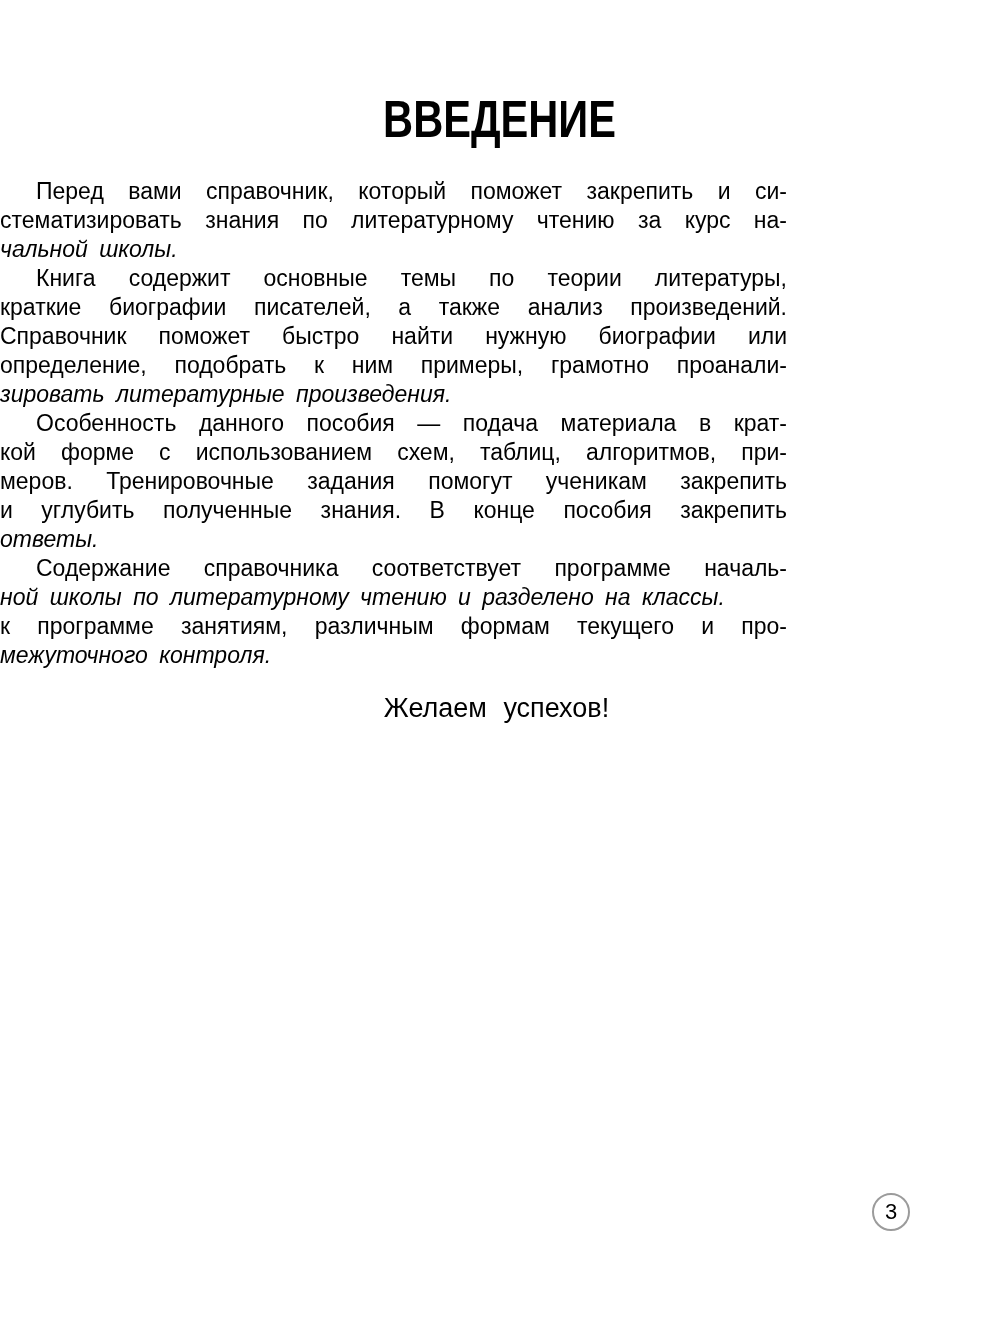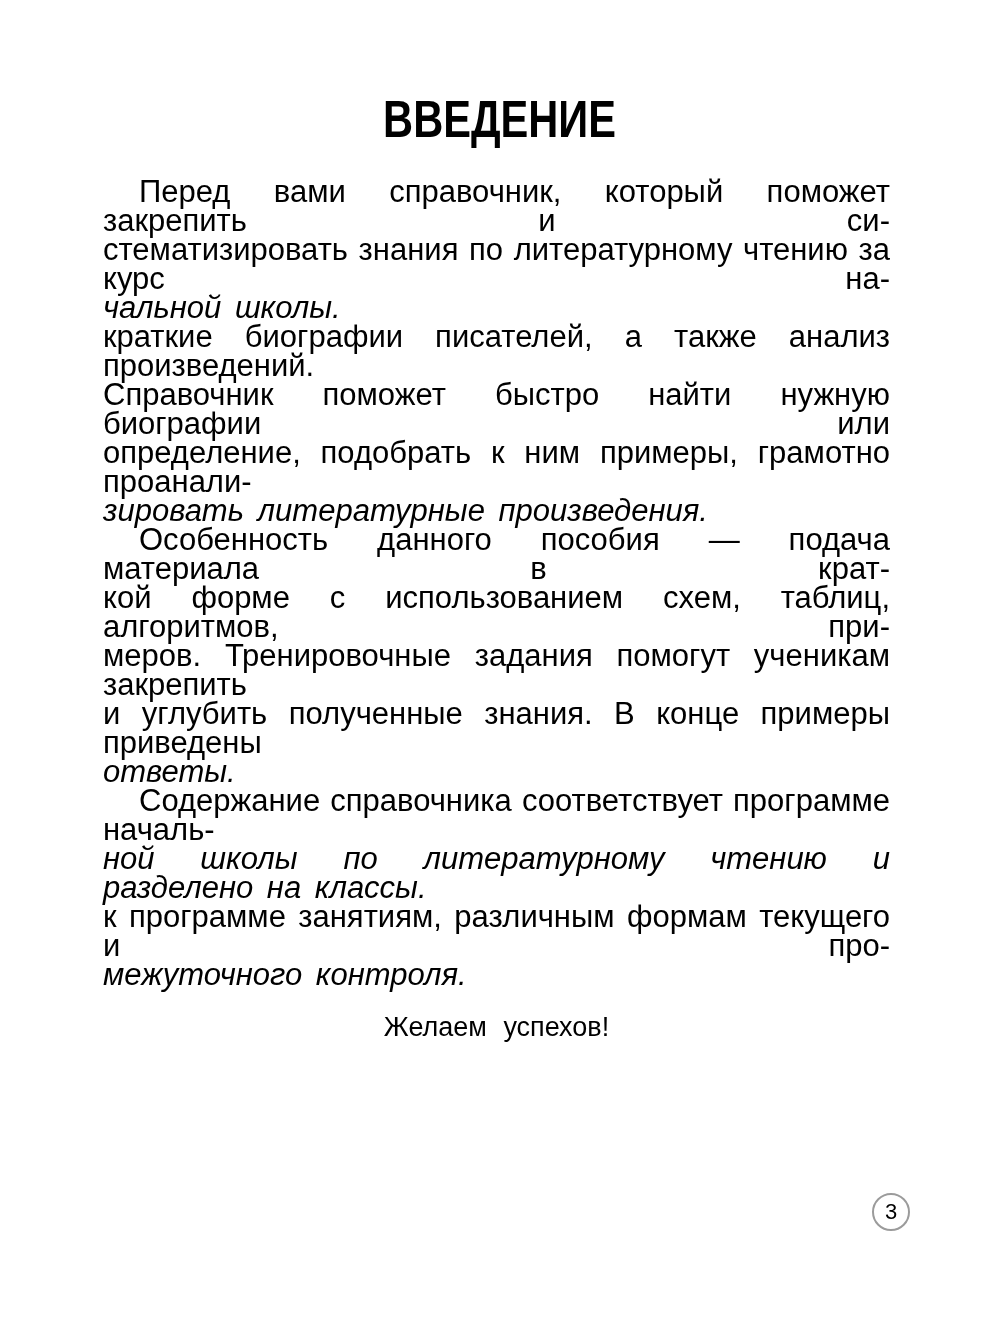--- a/index.html
+++ b/index.html
@@ -28,23 +28,22 @@
     color: var(--text-color);
   }
   .title-inner {
     display: inline-block;
     transform: scaleX(0.80);
     transform-origin: center;
     letter-spacing: 0px;
   }
   .body-text {
     width: 787px;
-    margin-left: 103px;
     margin-top: 29px;
-    font-size: 31px;
+    font-size: 23px;
     line-height: 29px;
   }
   .line {
     text-align: justify;
     text-align-last: justify;
   }
   .line.first { text-indent: 36px; }
   .line.last {
     text-align-last: left;
     word-spacing: 5px;
@@ -80,28 +79,29 @@
 </head>
 <body>
 
 <div class="page">
   <h1 class="title"><span class="title-inner">ВВЕДЕНИЕ</span></h1>
 
   <div class="body-text">
       <div class="line first">Перед вами справочник, который поможет закрепить и си-</div>
       <div class="line">стематизировать знания по литературному чтению за курс на-</div>
       <div class="line last">чальной школы.</div>
+      <div class="line first">Книга содержит основные темы по теории литературы,</div>
       <div class="line">краткие биографии писателей, а также анализ произведений.</div>
       <div class="line">Справочник поможет быстро найти нужную биографии или</div>
       <div class="line">определение, подобрать к ним примеры, грамотно проанали-</div>
       <div class="line last">зировать литературные произведения.</div>
       <div class="line first">Особенность данного пособия — подача материала в крат-</div>
       <div class="line">кой форме с использованием схем, таблиц, алгоритмов, при-</div>
       <div class="line">меров. Тренировочные задания помогут ученикам закрепить</div>
-      <div class="line">и углубить полученные знания. В конце примеры приведены</div>
+      <div class="line">и углубить полученные знания. В конце пособия закрепить</div>
       <div class="line last">ответы.</div>
       <div class="line first">Содержание справочника соответствует программе началь-</div>
       <div class="line last">ной школы по литературному чтению и разделено на классы.</div>
       <div class="line">к программе занятиям, различным формам текущего и про-</div>
       <div class="line last">межуточного контроля.</div>
     </div>
 
   <div class="closing">Желаем  успехов!</div>
 
   <div class="page-number-badge">

